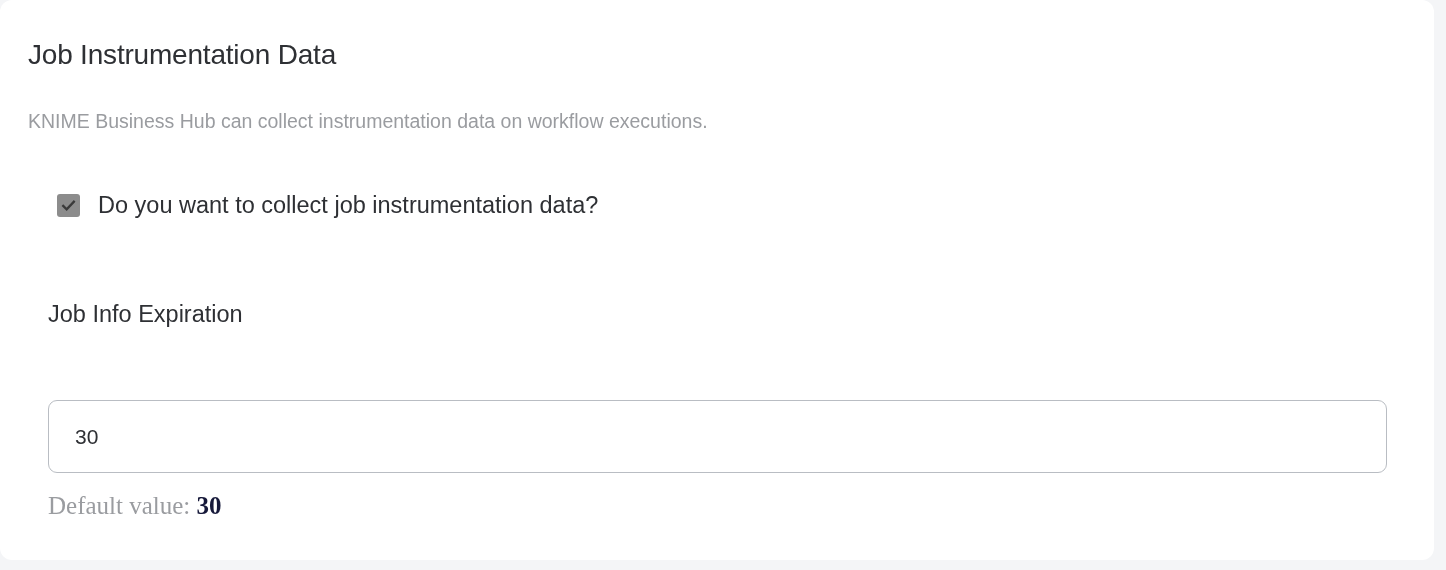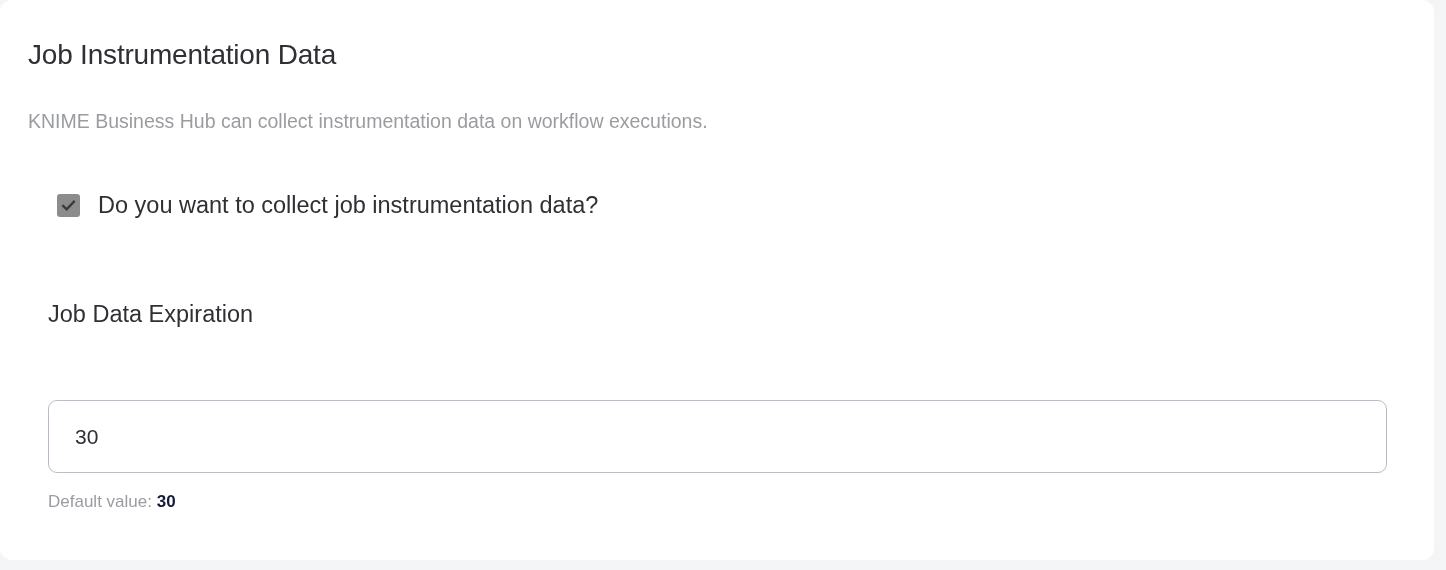--- a/index.html
+++ b/index.html
@@ -119,23 +119,24 @@
     font-family: "Liberation Sans", sans-serif;
     font-size: 21px;
     color: #2e3034;
     outline: none;
   }
 
   .field-default {
     position: absolute;
     left: 48px;
     top: 492px;
-    font-size: 17px;
+    font-size: 25px;
     color: #9a9ca0;
     white-space: nowrap;
+    font-family: Liberation Serif, serif;
   }
 
   .field-default .default-value {
     color: #16193a;
     font-weight: bold;
   }
 </style>
 </head>
 <body>
 
@@ -147,21 +148,21 @@
 
   <label class="checkbox-row">
     <span class="checkbox-box">
       <svg viewBox="0 0 24 24" aria-hidden="true">
         <path d="M4.5 12.6 L9.4 17.4 L19.6 6.6" fill="none" stroke="#3a3a3a" stroke-width="3.2" stroke-linecap="square" stroke-linejoin="miter"></path>
       </svg>
     </span>
     <span class="checkbox-label">Do you want to collect job instrumentation data?</span>
   </label>
 
-  <h2 class="field-heading">Job Data Expiration</h2>
+  <h2 class="field-heading">Job Info Expiration</h2>
 
 
   <input class="field-input" type="text" value="30" style="">
 
   <p class="field-default">
     <span>Default value: </span><span class="default-value">30</span>
   </p>
 
 </div>
 

